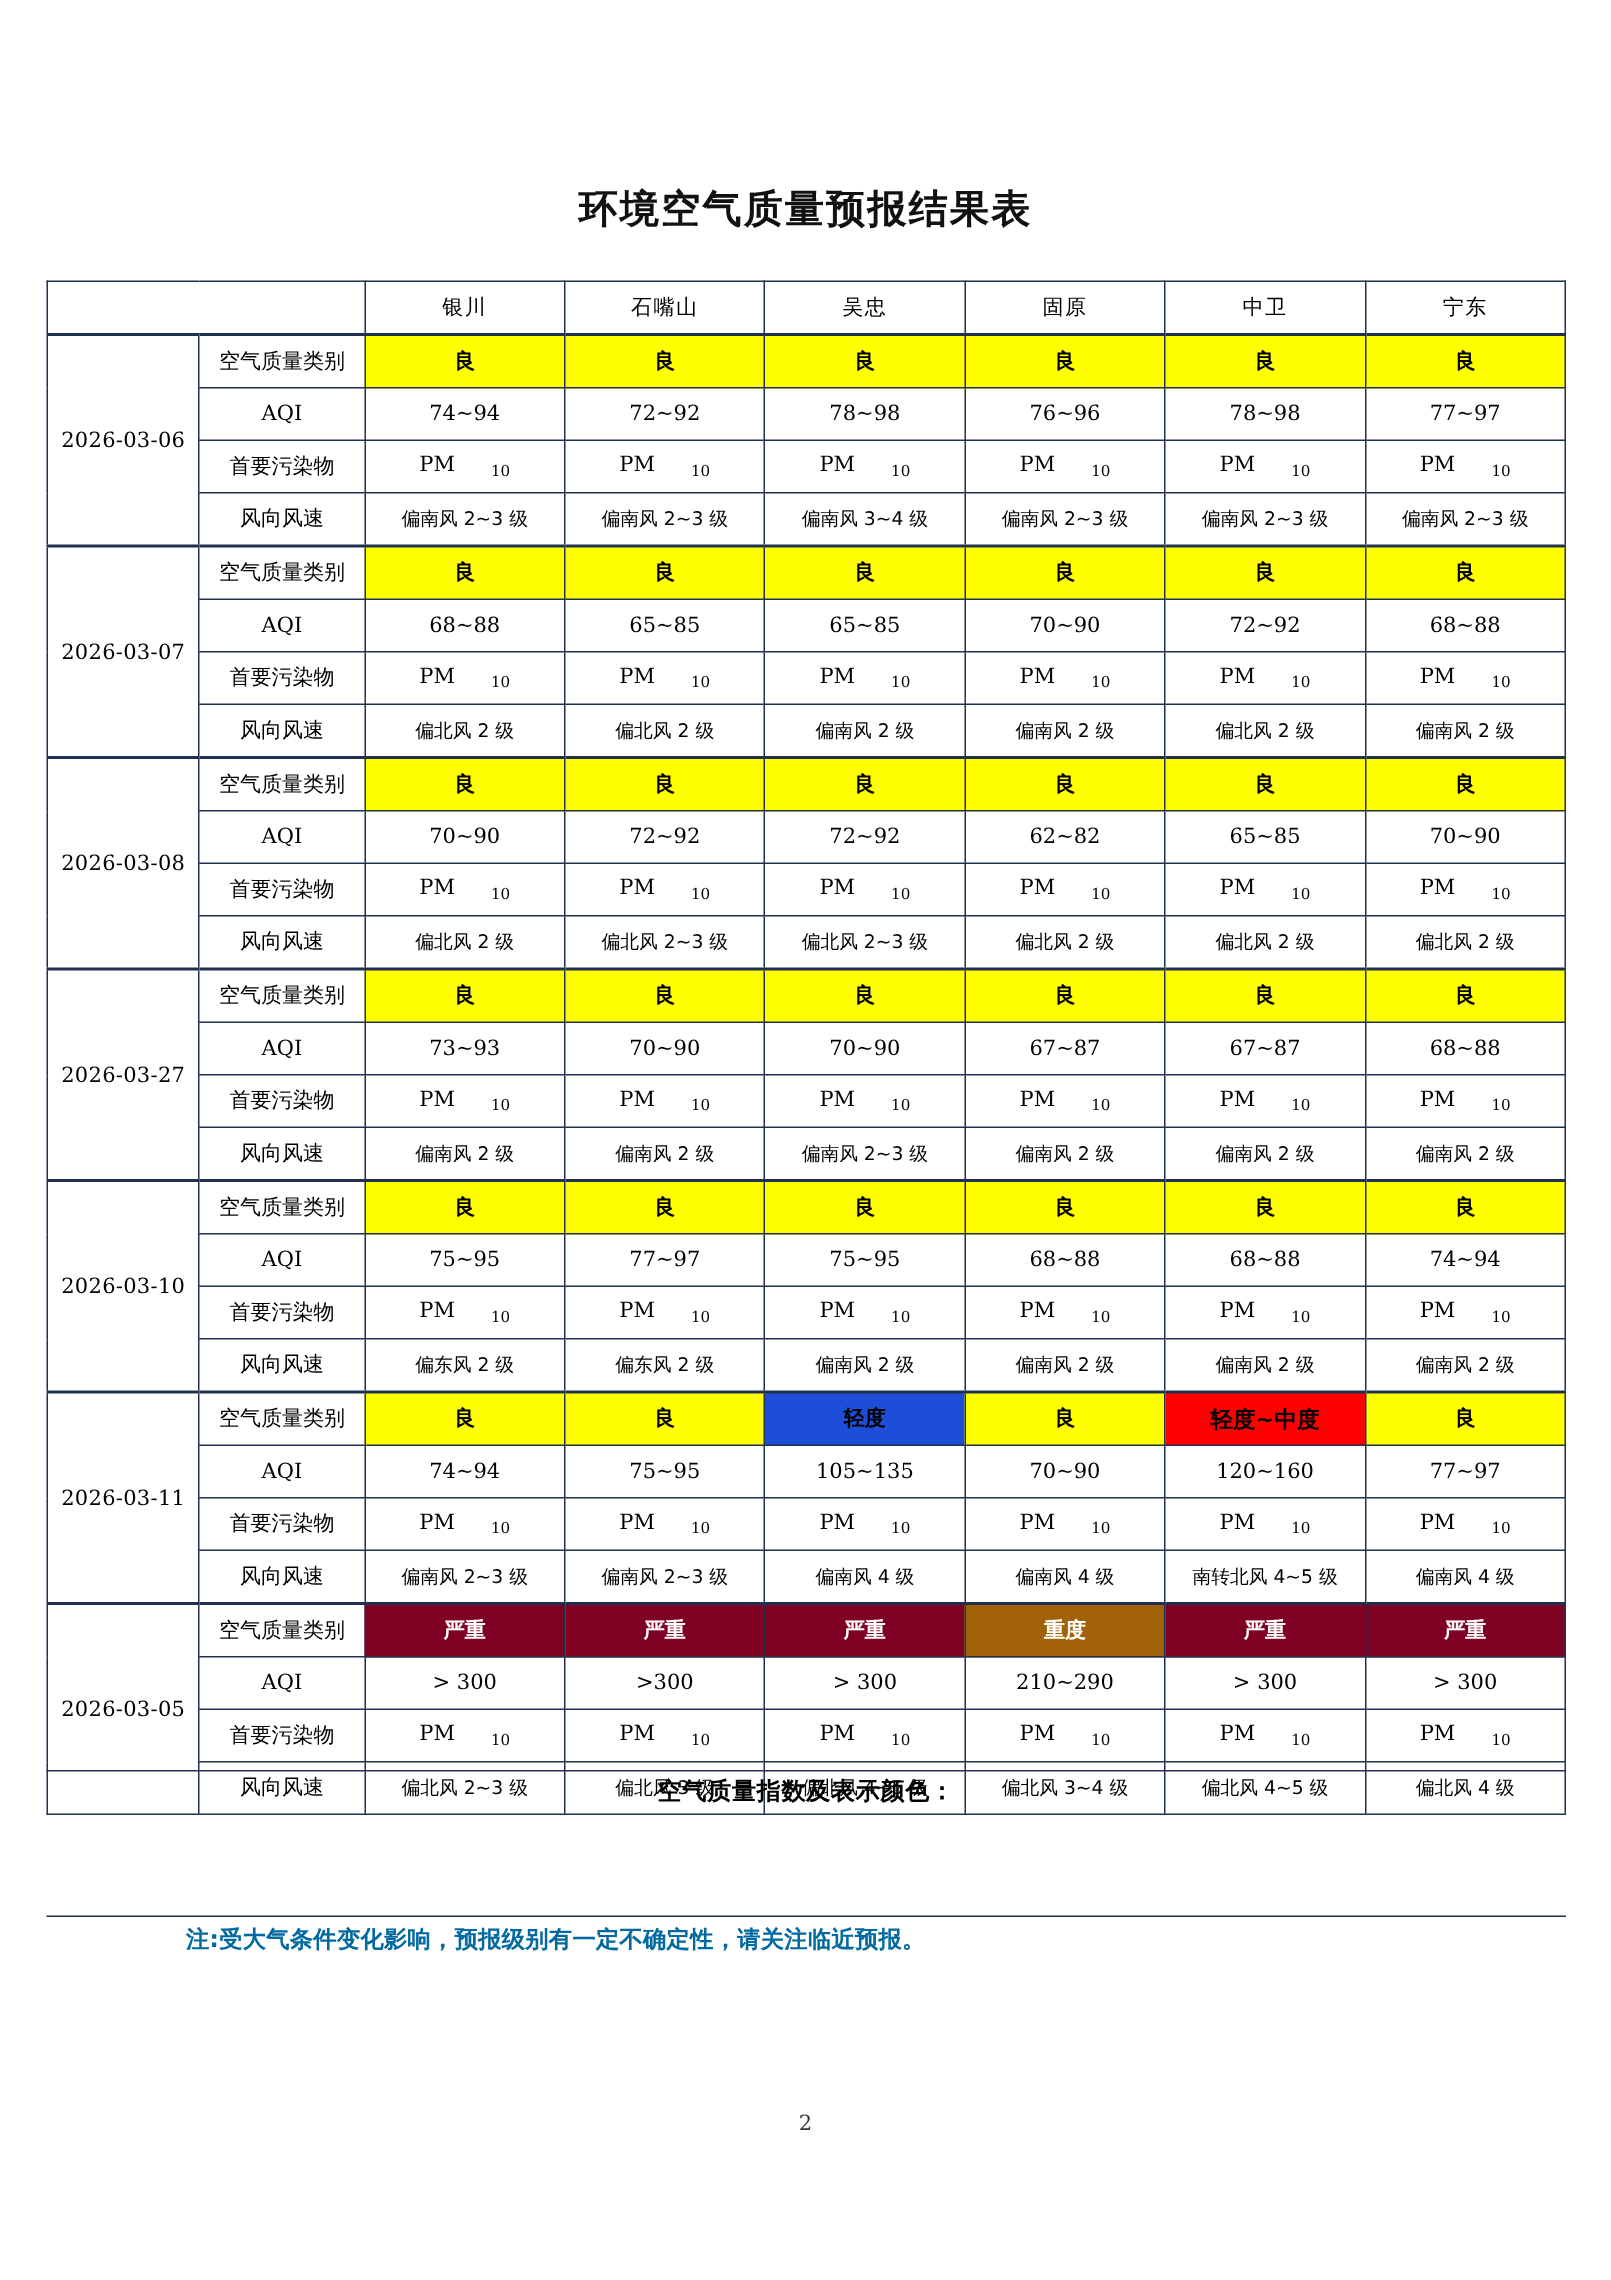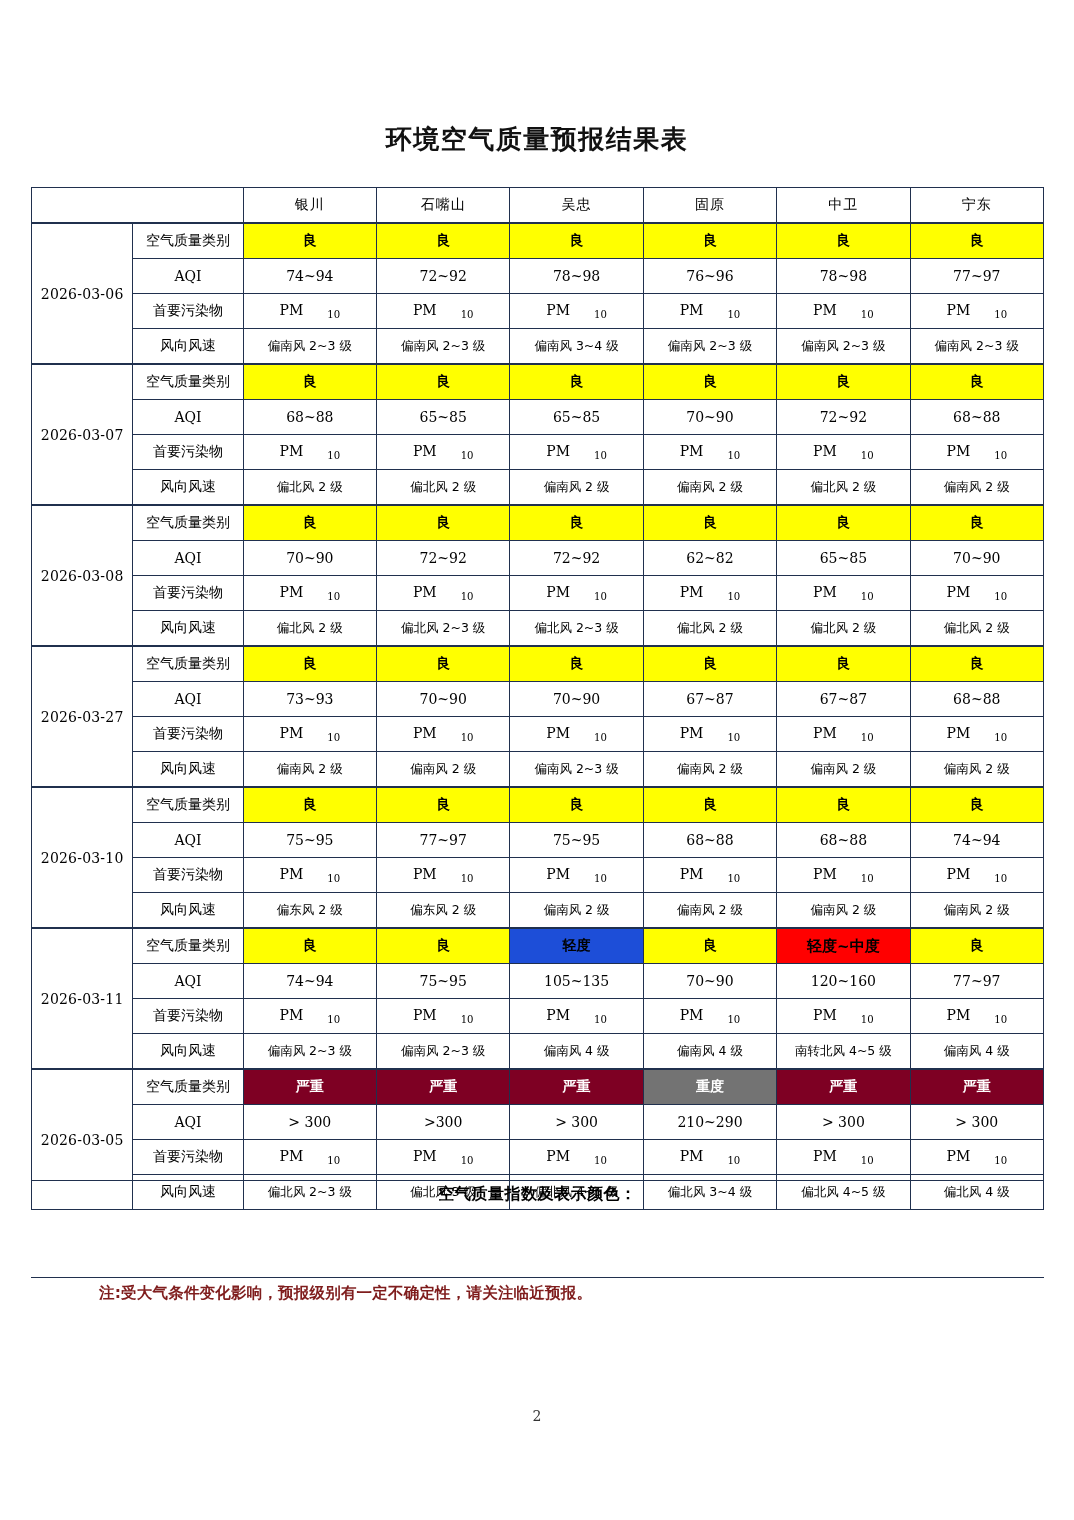--- a/index.html
+++ b/index.html
@@ -137,26 +137,26 @@
     display: flex;
     width: 800px;
     height: 41px;
   }
   .legend-bar i {
     width: 133.33px;
     display: block;
   }
   .note {
     position: absolute;
-    left: 99px;
+    left: 124px;
     top: 1283px;
     font-family: "DejaVu Sans", "Liberation Sans", sans-serif;
     font-size: 15.5px;
     font-weight: bold;
-    color: #7f1d1d;
+    color: #0369a1;
     letter-spacing: 0.2px;
   }
   .page-num {
     position: absolute;
     left: 0;
     top: 1408px;
     width: 1074px;
     text-align: center;
     font-family: "DejaVu Serif", "Liberation Serif", serif;
     font-size: 14px;
@@ -412,21 +412,21 @@
           <td class="val wind">偏南风 4 级</td>
           <td class="val wind">南转北风 4~5 级</td>
           <td class="val wind">偏南风 4 级</td>
         </tr>
         <tr class="block-start">
           <td class="date-cell" rowspan="4">2026-03-05</td>
           <td class="metric-cell">空气质量类别</td>
           <td class="cat" style="background: rgb(126, 0, 35); color: rgb(255, 255, 255);">严重</td>
           <td class="cat" style="background: rgb(126, 0, 35); color: rgb(255, 255, 255);">严重</td>
           <td class="cat" style="background: rgb(126, 0, 35); color: rgb(255, 255, 255);">严重</td>
-          <td class="cat" style="background: #737373; color: rgb(255, 255, 255);">重度</td>
+          <td class="cat" style="background: #a16207; color: rgb(255, 255, 255);">重度</td>
           <td class="cat" style="background: rgb(126, 0, 35); color: rgb(255, 255, 255);">严重</td>
           <td class="cat" style="background: rgb(126, 0, 35); color: rgb(255, 255, 255);">严重</td>
         </tr>
         <tr>
           <td class="metric-cell aqi-label">AQI</td>
           <td class="val">&gt; 300</td>
           <td class="val">&gt;300</td>
           <td class="val">&gt; 300</td>
           <td class="val">210~290</td>
           <td class="val">&gt; 300</td>

